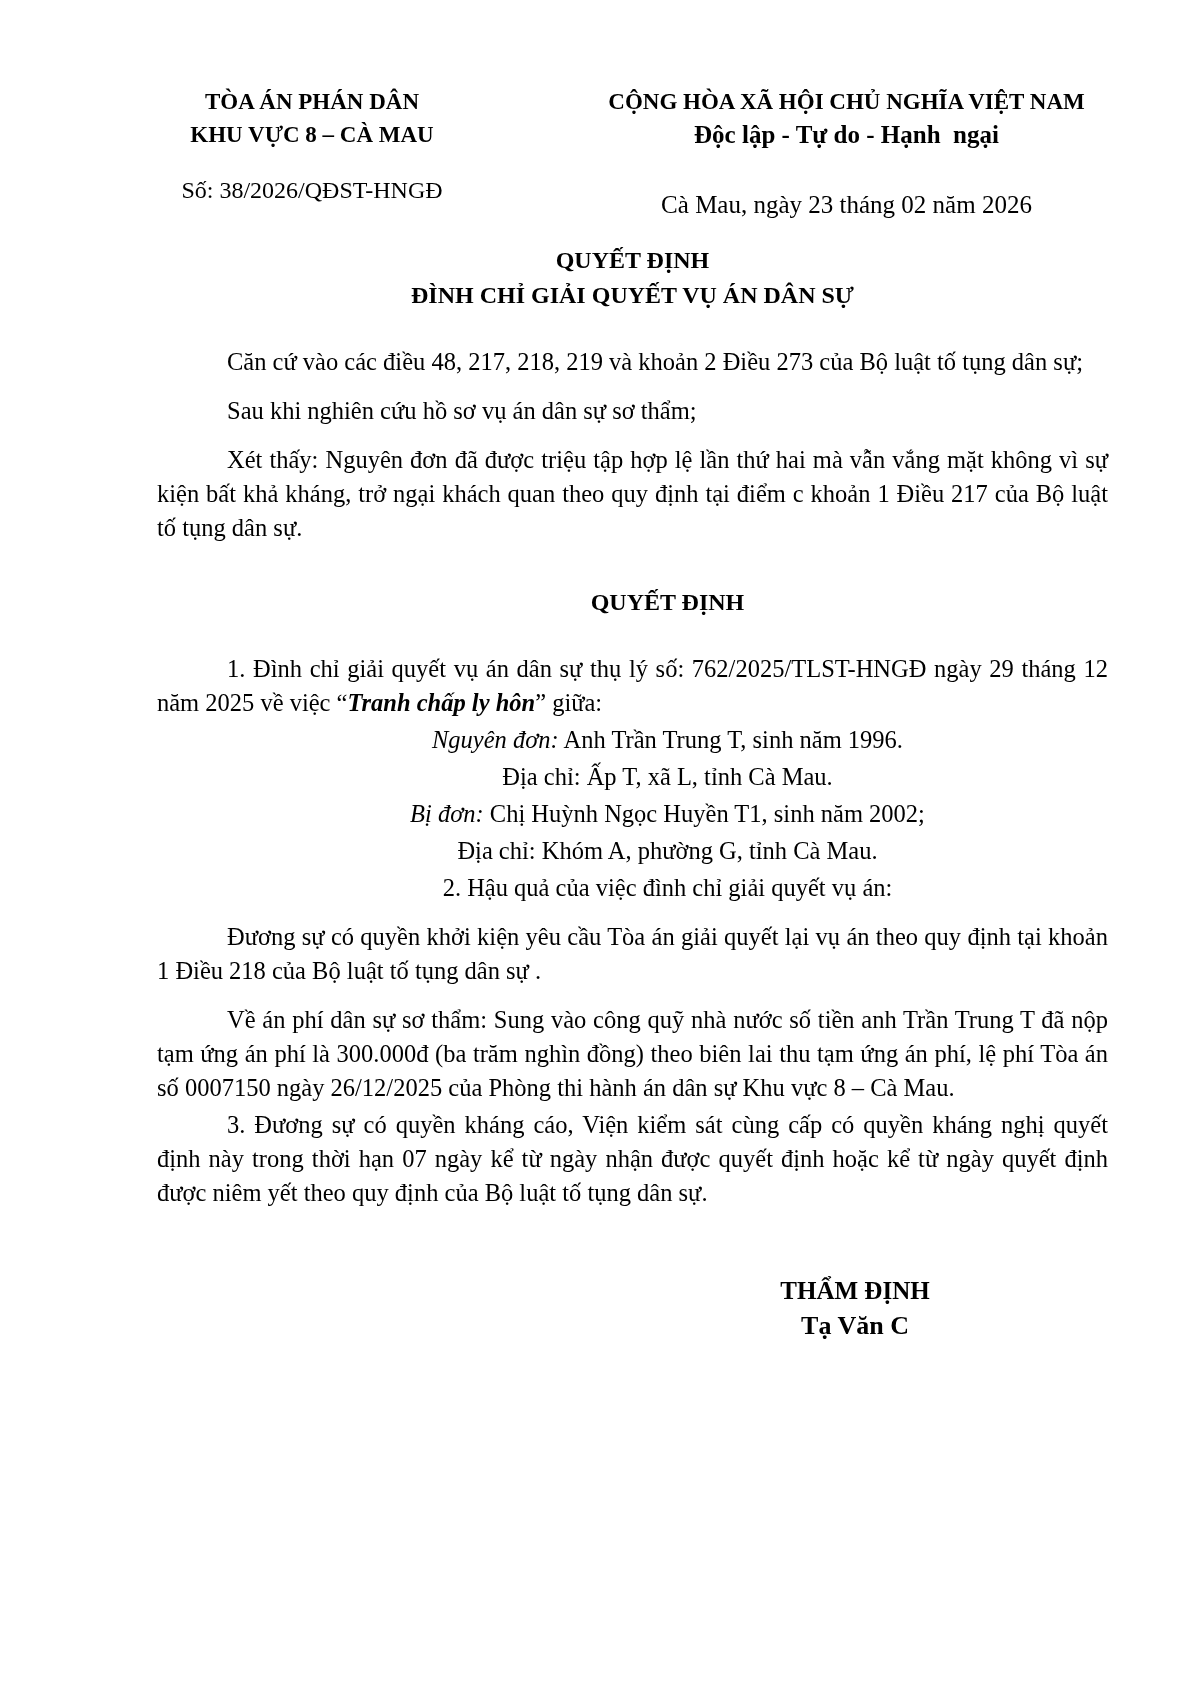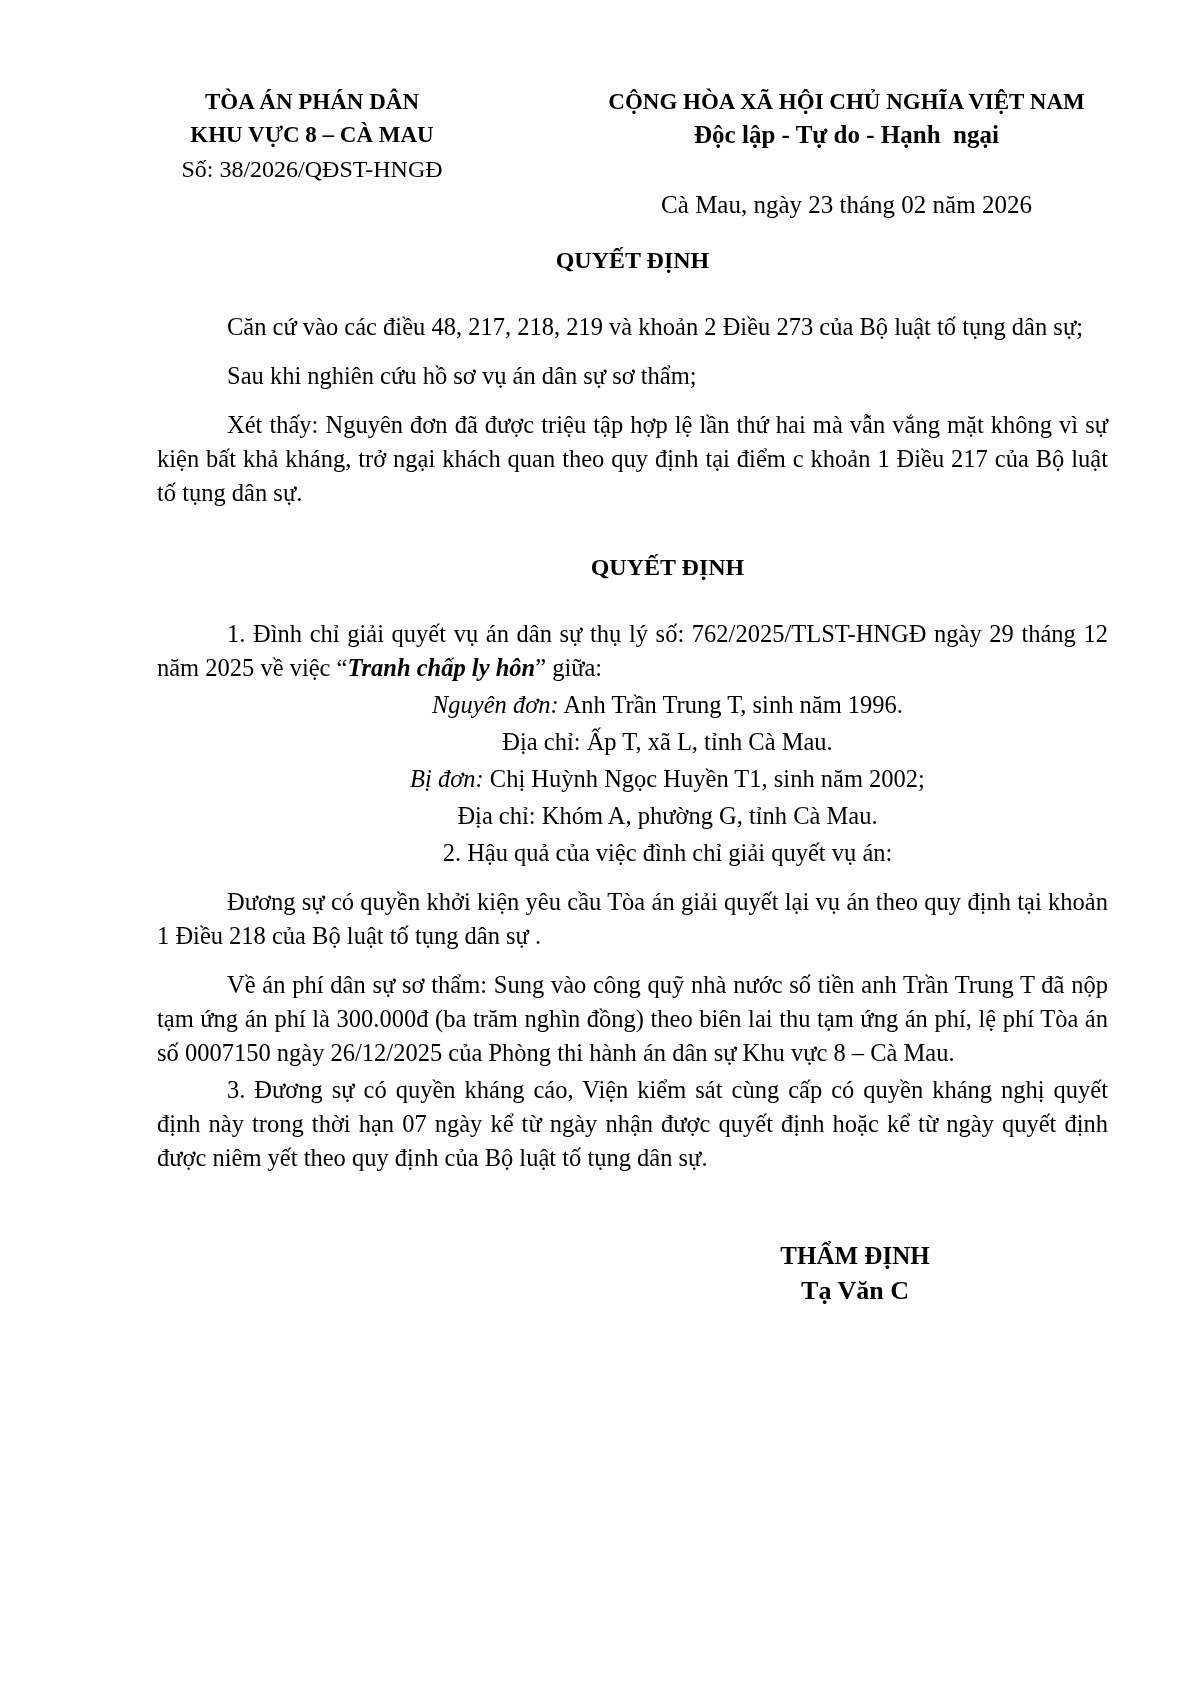--- a/index.html
+++ b/index.html
@@ -45,20 +45,21 @@
   }
   .motto {
     font-weight: bold;
     font-size: 25px;
     line-height: 34px;
     white-space: pre-wrap;
   }
   .doc-number {
     font-size: 24px;
     line-height: 34px;
+    margin-top: 21px;
   }
   .date-line {
     font-size: 25px;
     line-height: 34px;
     margin-top: 36px;
   }
   
   .doc-title {
     margin-top: 21px;
     text-align: center;
@@ -127,20 +128,21 @@
     </div>
     <div class="hdr-right">
       <div class="hdr-caps">CỘNG HÒA XÃ HỘI CHỦ NGHĨA VIỆT NAM</div>
       <div class="motto">Độc lập - Tự do - Hạnh  ngại</div>
       <div class="date-line">Cà Mau, ngày 23 tháng 02 năm 2026</div>
     </div>
   </div>
 
   <div class="doc-title">
     <div>QUYẾT ĐỊNH</div>
+    <div>ĐÌNH CHỈ GIẢI QUYẾT VỤ ÁN DÂN SỰ</div>
   </div>
 
   <div class="body-text">
     <p class="first">Căn cứ vào các điều 48, 217, 218, 219 và khoản 2 Điều 273 của Bộ luật tố tụng dân sự;</p>
     <p>Sau khi nghiên cứu hồ sơ vụ án dân sự sơ thẩm;</p>
     <p>Xét thấy: Nguyên đơn đã được triệu tập hợp lệ lần thứ hai mà vẫn vắng mặt không vì sự kiện bất khả kháng, trở ngại khách quan theo quy định tại điểm c khoản 1 Điều 217 của Bộ luật tố tụng dân sự.</p>
 
     <div class="decision-heading">QUYẾT ĐỊNH</div>
 
     <p class="after-heading"><span>1. Đình chỉ giải quyết vụ án dân sự thụ lý số: 762/2025/TLST-HNGĐ ngày 29 tháng 12 năm 2025 về việc “</span><span class="bi">Tranh chấp ly hôn</span><span>” giữa:</span></p>

